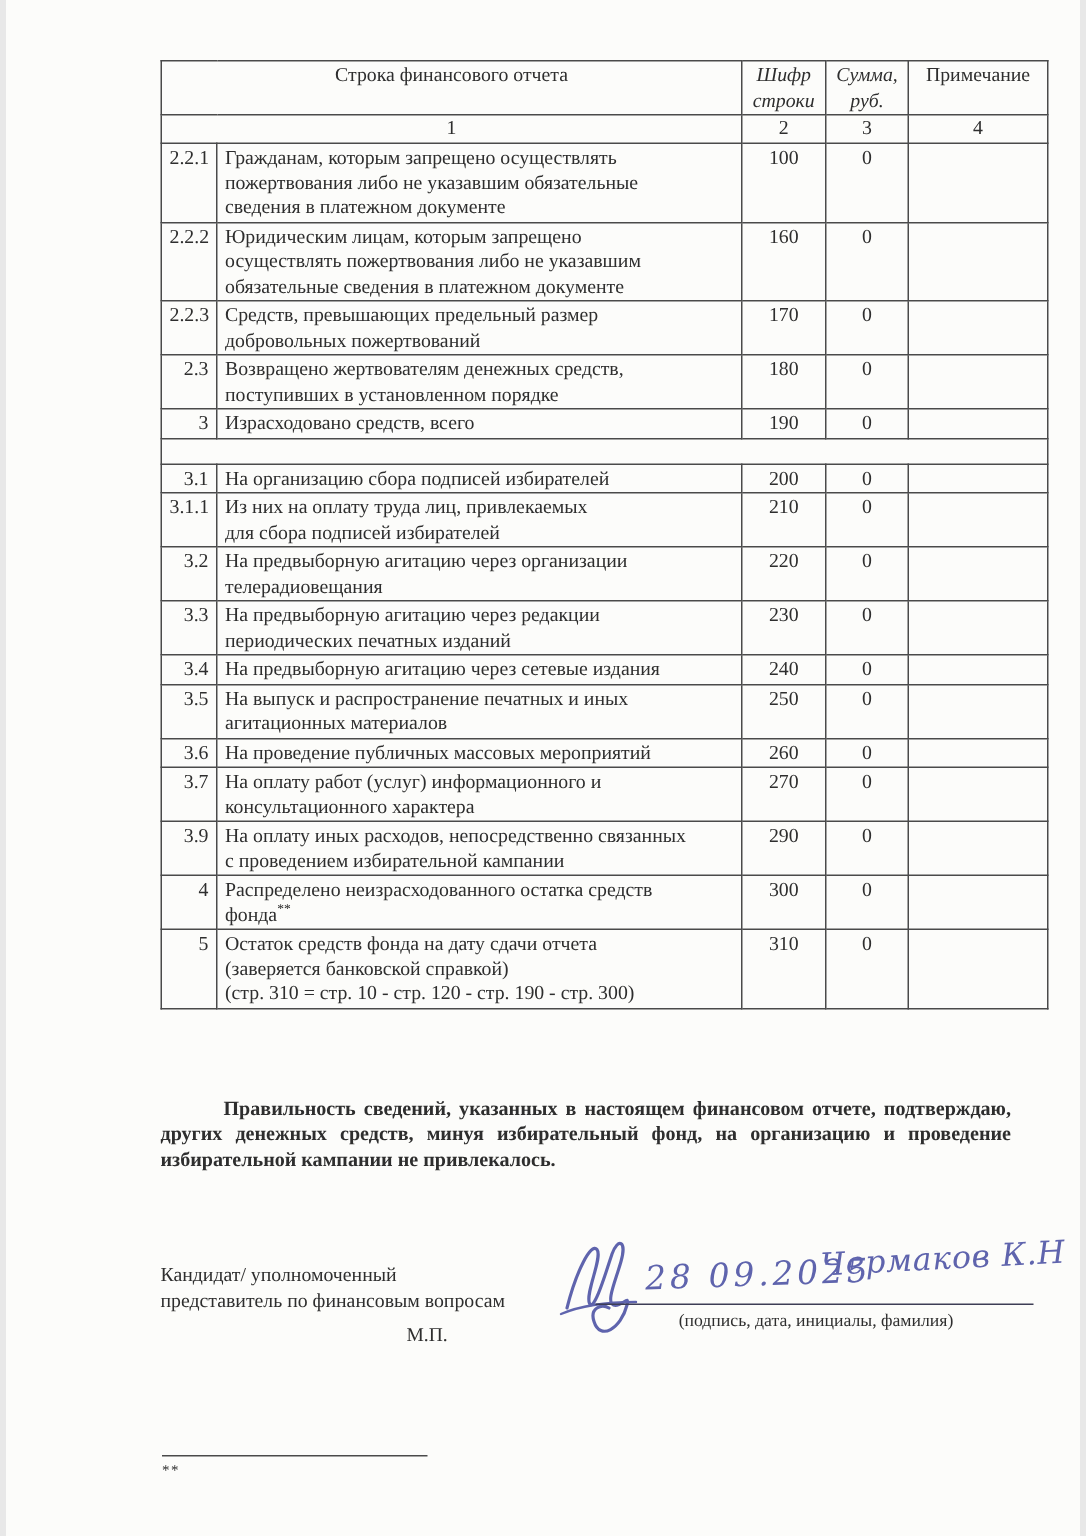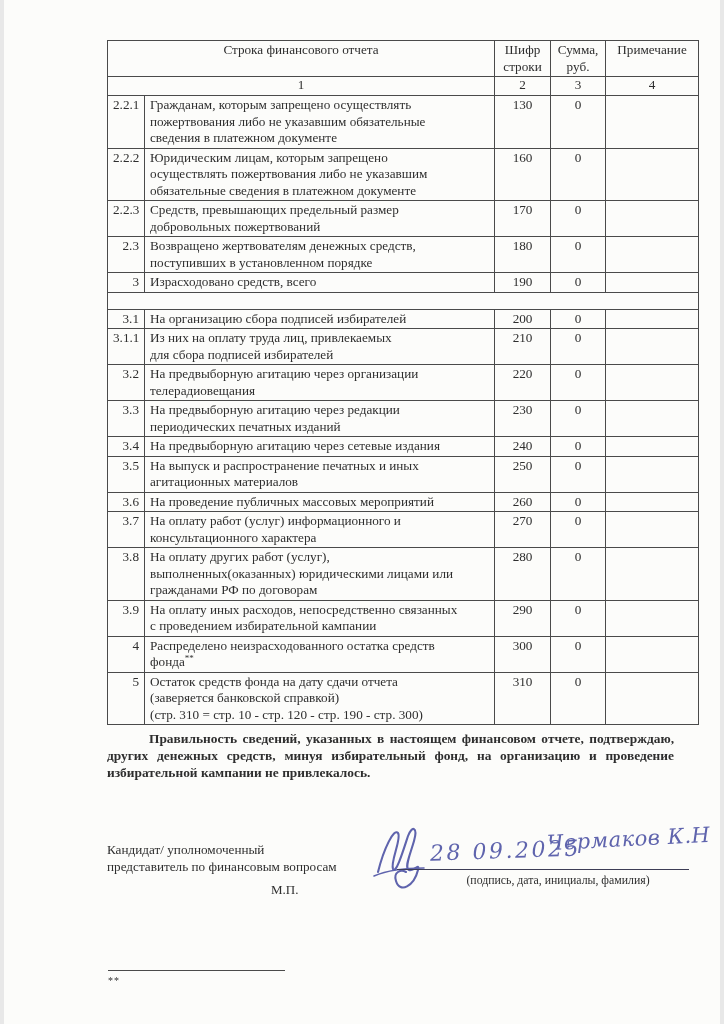--- a/index.html
+++ b/index.html
@@ -28,21 +28,21 @@
   }
   table.report th,table.report td{
     border:1px solid var(--border);
     font-weight:normal;
     font-size:13.2px;line-height:16.5px;
     padding:1px 5px;
     vertical-align:top;
     overflow:hidden;
   }
   .c{text-align:center;}
-  .pre{white-space:pre-line;}
+  .pre{white-space:pre-line;font-style:italic;}
   .cell-num{padding-left:3px;text-align:right;}
   .cell-label{white-space:pre-line;}
   .cell-label sup{font-size:9px;line-height:0;}
   tr.numrow td{height:19px;padding:0 5px;}
   tr.sep td{height:17px;}
   
   .declaration{
     position:absolute;left:103px;top:730px;width:567px;margin:0;
     font-size:13.4px;line-height:17px;
     text-align:justify;text-indent:42px;font-weight:bold;
@@ -58,21 +58,21 @@
     position:absolute;
     color:var(--handwriting);
     font-family:"DejaVu Serif","Liberation Serif",serif;
     font-style:italic;
     white-space:nowrap;
   }
   .hw-date{left:426px;top:838px;font-size:22px;letter-spacing:2.5px;transform:rotate(-2deg);}
   .hw-name{left:543px;top:827px;font-size:21px;letter-spacing:.5px;transform:rotate(-3deg);}
   .sig-line{position:absolute;left:393px;top:869px;width:292px;border-top:1.5px solid var(--sigline);}
   .sig-caption{
-    position:absolute;left:418px;top:873px;width:272px;
+    position:absolute;left:404px;top:873px;width:272px;
     font-size:11.8px;text-align:center;
   }
   
   .fn-line{position:absolute;left:104px;top:970px;width:177px;border-top:1px solid var(--border);}
   .fn-marker{position:absolute;left:104px;top:975px;font-size:10px;letter-spacing:1px;}
   .fn-text{position:absolute;left:116px;top:1022px;font-size:16px;text-decoration:underline;}
 </style>
 </head>
 <body>
 
@@ -101,21 +101,21 @@
         <td class="c">3</td>
         <td class="c">4</td>
       </tr>
     </thead>
     <tbody id="report-body">
   <tr>
     <td class="cell-num">2.2.1</td>
     <td class="cell-label">Гражданам, которым запрещено осуществлять
 пожертвования либо не указавшим обязательные
 сведения в платежном документе</td>
-    <td class="c">130</td>
+    <td class="c">100</td>
     <td class="c">0</td>
     <td></td>
   </tr>
 
   <tr>
     <td class="cell-num">2.2.2</td>
     <td class="cell-label">Юридическим лицам, которым запрещено
 осуществлять пожертвования либо не указавшим
 обязательные сведения в платежном документе</td>
     <td class="c">160</td>
@@ -215,29 +215,20 @@
 
   <tr>
     <td class="cell-num">3.7</td>
     <td class="cell-label">На оплату работ (услуг) информационного и
 консультационного характера</td>
     <td class="c">270</td>
     <td class="c">0</td>
     <td></td>
   </tr>
 
-  <tr>
-    <td class="cell-num">3.8</td>
-    <td class="cell-label">На оплату других работ (услуг),
-выполненных(оказанных) юридическими лицами или
-гражданами РФ по договорам</td>
-    <td class="c">280</td>
-    <td class="c">0</td>
-    <td></td>
-  </tr>
 
   <tr>
     <td class="cell-num">3.9</td>
     <td class="cell-label">На оплату иных расходов, непосредственно связанных
 с проведением избирательной кампании</td>
     <td class="c">290</td>
     <td class="c">0</td>
     <td></td>
   </tr>
 

